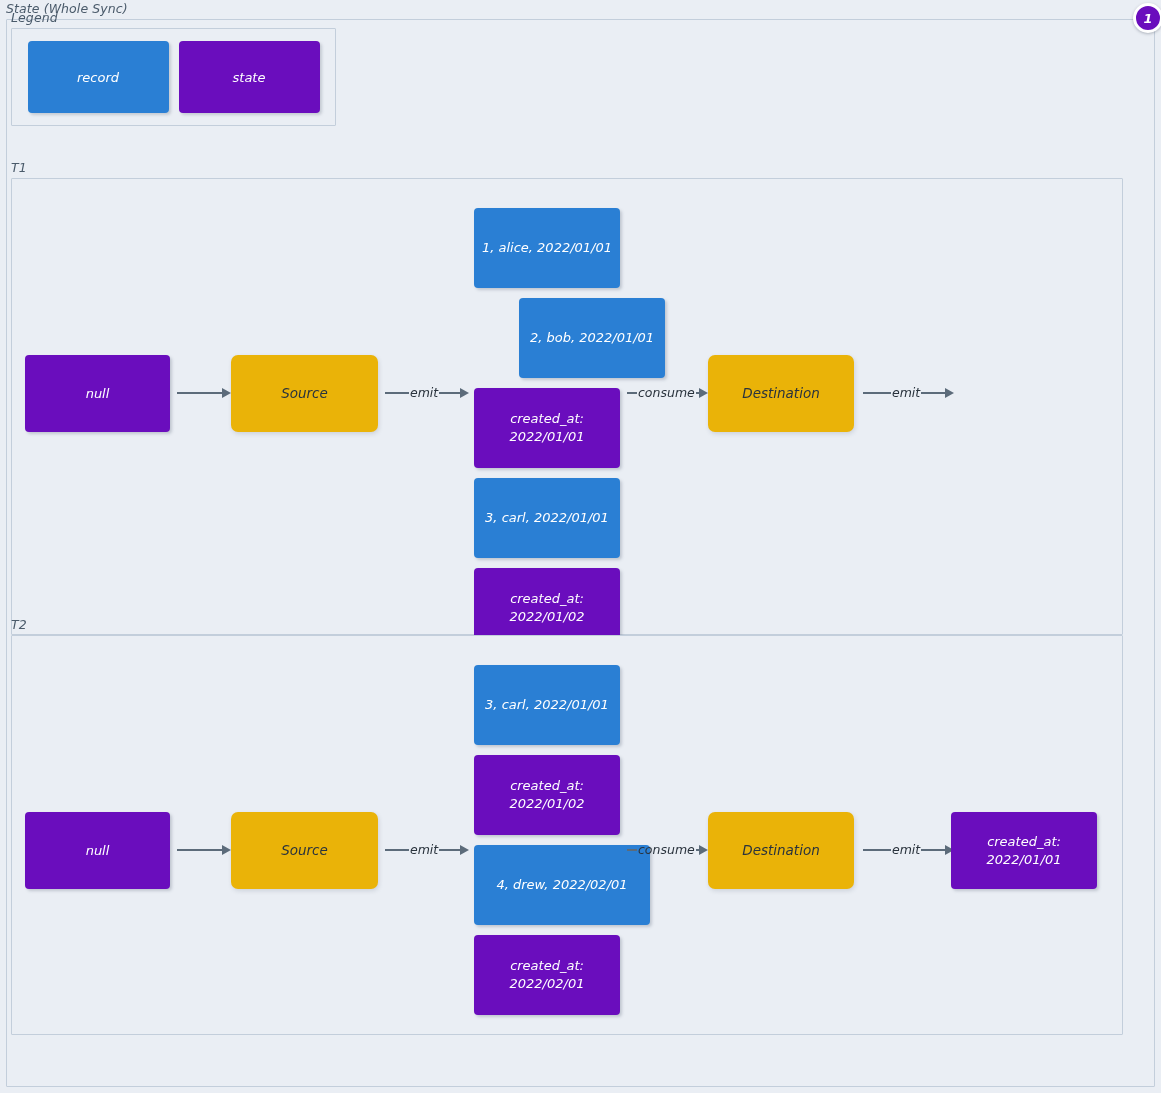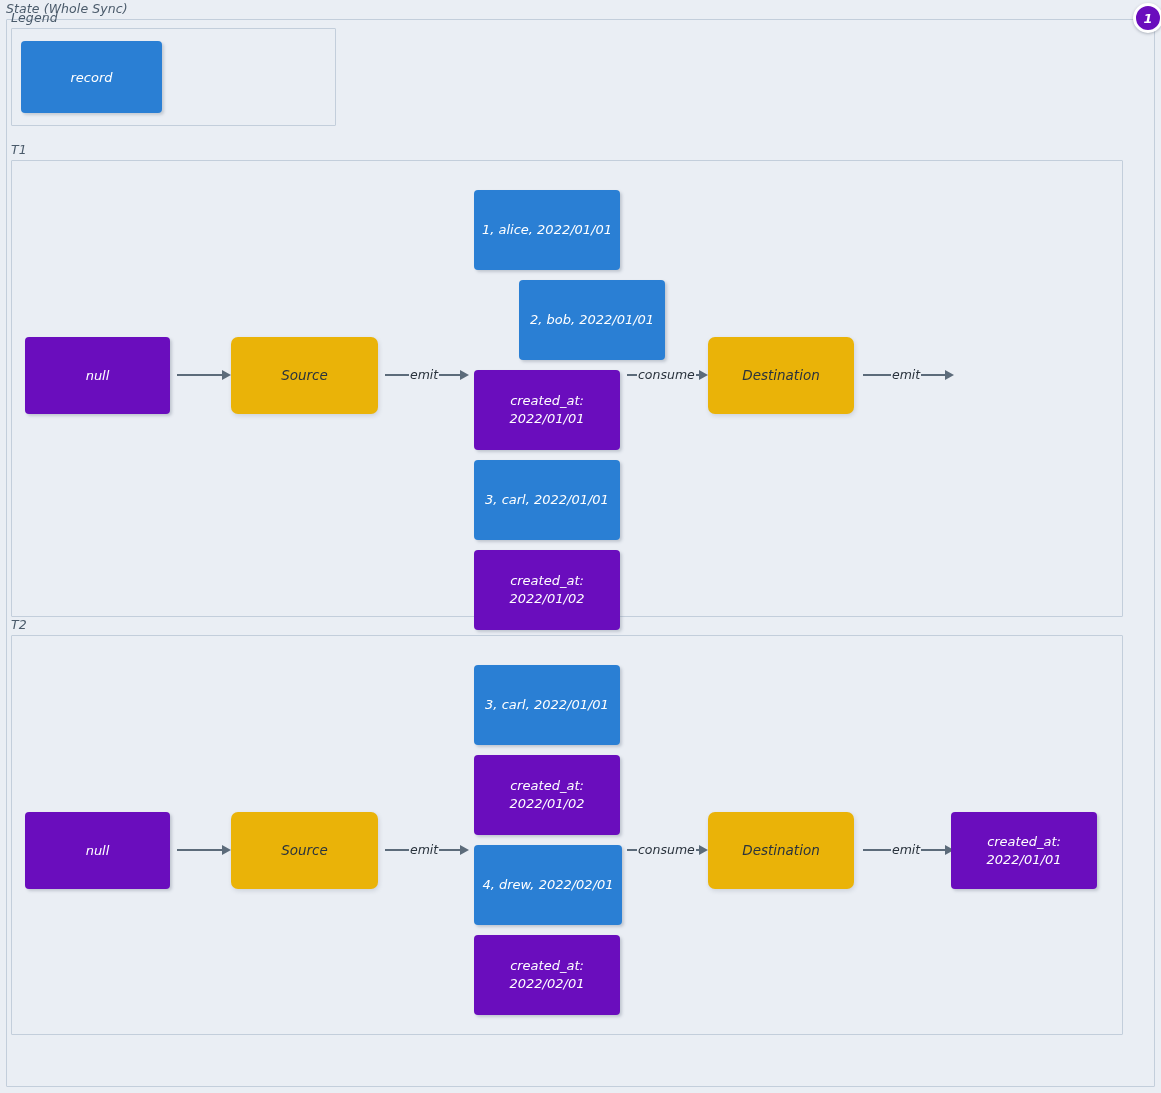--- a/index.html
+++ b/index.html
@@ -28,30 +28,31 @@
 
   
   #outer{left:6px;top:19px;width:1149px;height:1068px;}
 
   
   #legend{left:11px;top:28px;width:325px;height:98px;}
   .legend-row{
     position:absolute;left:0;top:0;right:0;bottom:0;
     display:flex;align-items:center;gap:10px;padding:10px;
     box-sizing:border-box;
+    justify-content:center;
   }
   .legend-chip{
     width:141px;height:72px;border-radius:4px;
     display:flex;align-items:center;justify-content:center;
     color:#ffffff;font-size:13px;
     box-shadow:2px 2px 3px rgba(100,110,125,.28);
   }
 
   
-  #t1{left:11px;top:160px;width:1112px;height:457px;}
+  #t1{left:11px;top:178px;width:1112px;height:457px;}
   #t2{left:11px;top:635px;width:1112px;height:400px;}
 
   
   .node{
     position:absolute;box-sizing:border-box;
     display:flex;align-items:center;justify-content:center;
     text-align:center;line-height:1.35;
     white-space:pre-line;
   }
   .node.state{
@@ -101,20 +102,21 @@
   <div class="group" id="outer">
     <div class="group-label">State (Whole Sync)</div>
     <div class="group-frame"></div>
   </div>
 
   <div class="group" id="legend">
     <div class="group-label">Legend</div>
     <div class="group-frame"></div>
     <div class="legend-row">
       <div class="legend-chip" style="background:#2a7fd4">record</div>
+      <div class="legend-chip" style="background:#6a0dbd">state</div>
     </div>
   </div>
 
   <div class="group" id="t1">
     <div class="group-label">T1</div>
     <div class="group-frame"></div>
 
     <div class="node state" style="left:14px;top:177px;width:145px;height:77px;">null</div>
 
     <div class="arrow" style="left:166px;top:208px;width:55px;">
@@ -172,21 +174,21 @@
     <div class="arrow" style="left:374px;top:208px;width:90px;">
       <div class="seg" style="width:24px"></div>
       <div class="lbl">emit</div>
       <div class="seg" style="width:22px"></div>
         <div class="head"></div>
     </div>
 
     <div class="node record" style="left:463px;top:30px;width:146px;height:80px;">3, carl, 2022/01/01</div>
     <div class="node state" style="left:463px;top:120px;width:146px;height:80px;">created_at:
 2022/01/02</div>
-    <div class="node record" style="left:463px;top:210px;width:148px;height:80px;">4, drew, 2022/02/01</div>
+    <div class="node record" style="left:463px;top:210px;width:176px;height:80px;">4, drew, 2022/02/01</div>
     <div class="node state" style="left:463px;top:300px;width:146px;height:80px;">created_at:
 2022/02/01</div>
 
     <div class="arrow" style="left:616px;top:208px;width:85px;">
       <div class="seg" style="width:10px"></div>
       <div class="lbl">consume</div>
       <div class="seg" style="width:4px"></div>
         <div class="head"></div>
     </div>
 

